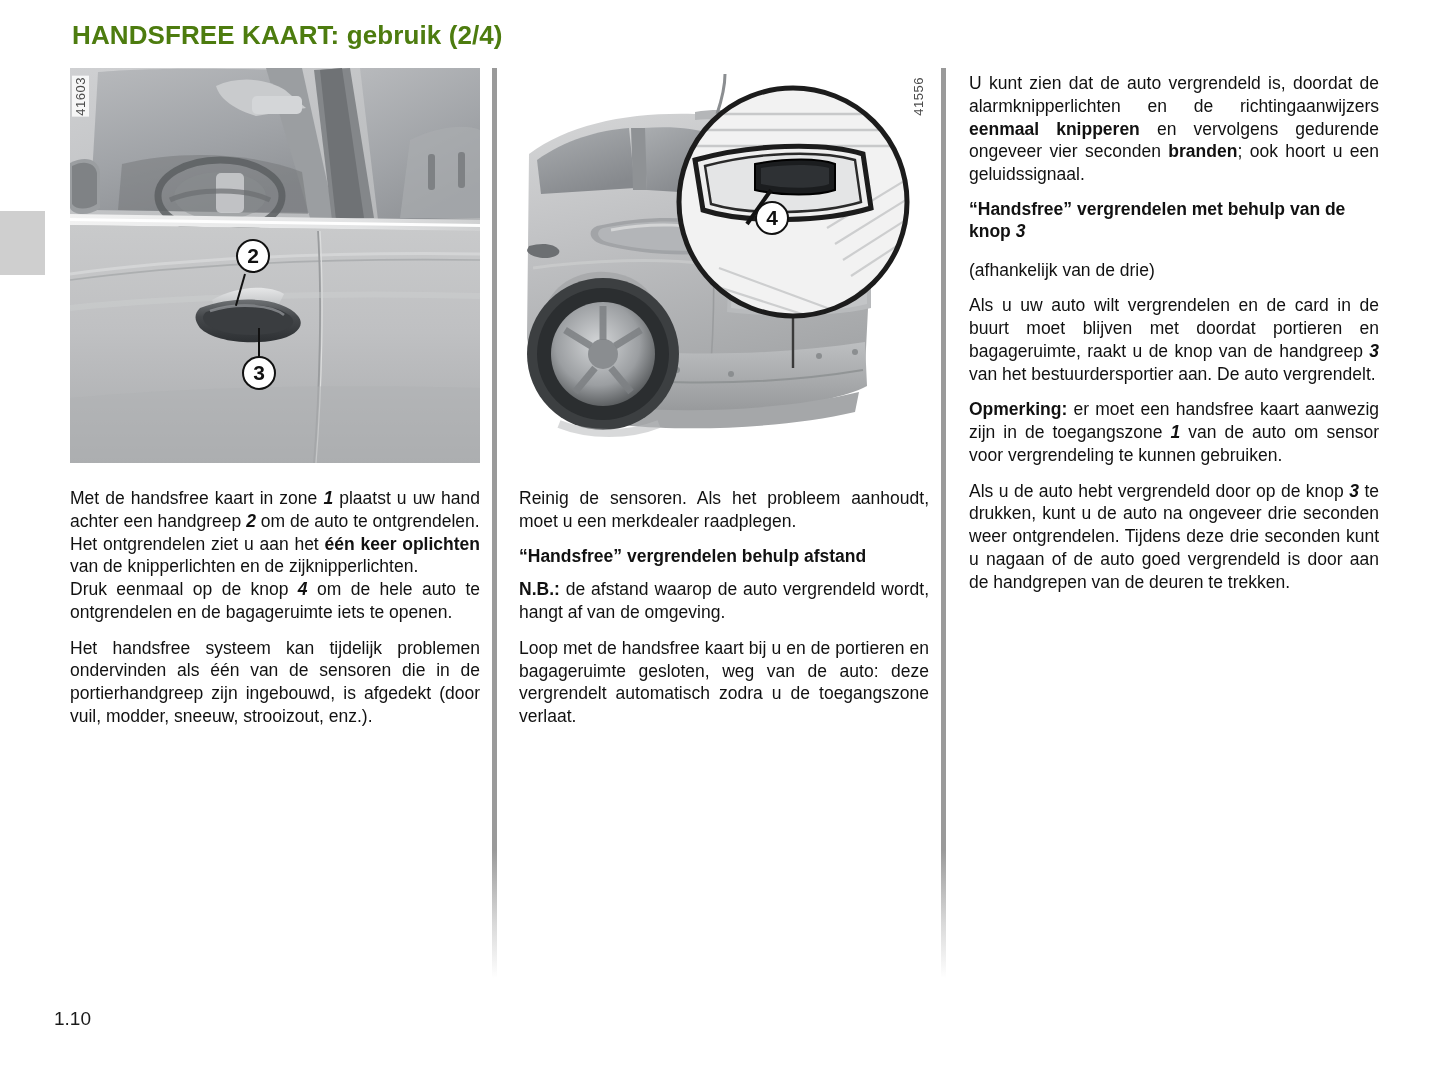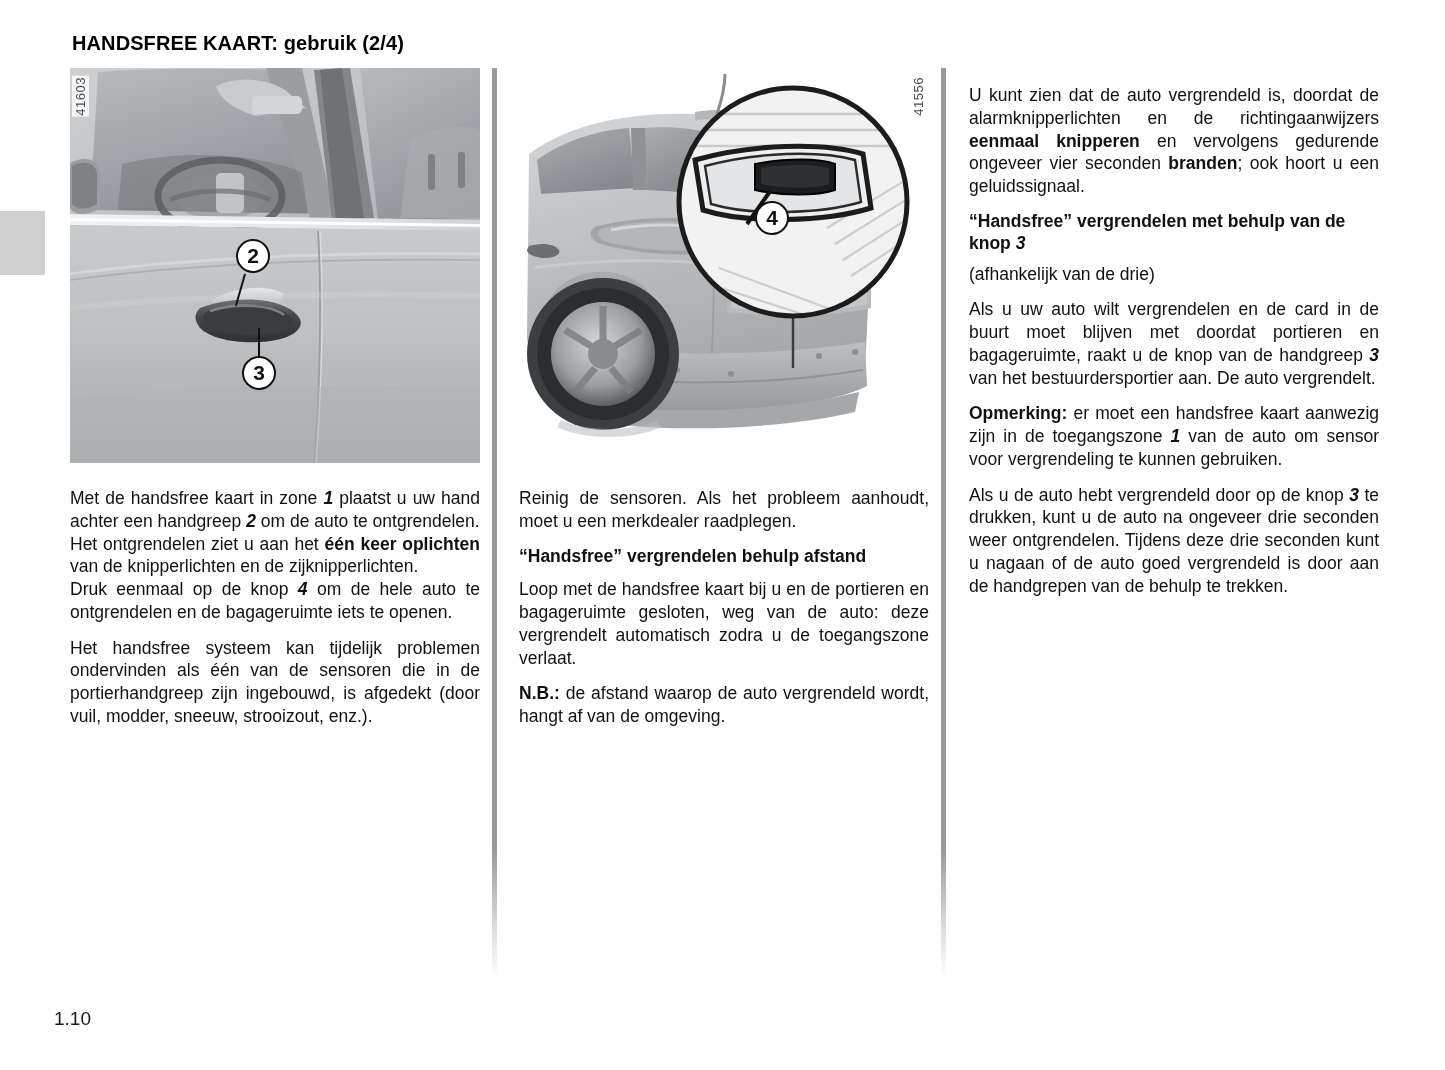--- a/index.html
+++ b/index.html
@@ -13,25 +13,25 @@
     position: relative;
     font-family: "Liberation Sans", sans-serif;
     color: #111111;
     overflow: hidden;
   }
 
   
   .page-title {
     position: absolute;
     left: 72px;
-    top: 32px;
-    font-size: 20px;
+    top: 20px;
+    font-size: 26px;
     font-weight: bold;
     letter-spacing: 0.1px;
-    color: #000000;
+    color: #4d7c0f;
     white-space: nowrap;
   }
 
   
   .section-tab {
     position: absolute;
     left: 0px;
     top: 211px;
     width: 45px;
     height: 64px;
@@ -116,30 +116,30 @@
   }
 
   
   .h-sub {
     font-size: 17.5px;
     font-weight: bold;
     line-height: 1.25;
     margin: 0 0 11px 0;
     color: #111111;
   }
-  .h-sub.tight { margin-bottom: 8px; }
+  .h-sub.tight { margin-bottom: 16px; }
   p.body {
     font-size: 17.5px;
     line-height: 1.30;
     margin: 0 0 13px 0;
     text-align: justify;
     color: #111111;
     hyphens: none;
   }
-  p.body.lead  { margin-top: 16px; }
+  p.body.lead  { margin-top: 4px; }
   .b { font-weight: bold; }
   .i { font-style: italic; font-weight: bold; }
 
   
   .page-number {
     position: absolute;
     left: 54px;
     top: 1008px;
     font-size: 19px;
     color: #1a1a1a;
@@ -390,34 +390,34 @@
 
     <div class="fig-code right">41556</div>
 
     <div class="callout" style="left:236px; top:133px;">4</div>
   </div>
 
   <p class="body">Reinig de sensoren. Als het probleem aanhoudt, moet u een merkdealer raadplegen.</p>
 
   <h2 class="h-sub">“Handsfree” vergrendelen behulp afstand</h2>
 
+  <p class="body"><span class="b">N.B.:</span><span> de afstand waarop de auto vergrendeld wordt, hangt af van de omgeving.</span></p>
+
   <p class="body">Loop met de handsfree kaart  bij u en de portieren en bagageruimte gesloten, weg van de auto: deze vergrendelt automatisch zodra u de toegangszone verlaat.</p>
-
-  <p class="body"><span class="b">N.B.:</span><span> de afstand waarop de auto vergrendeld wordt, hangt af van de omgeving.</span></p>
 </div>
 
 <div class="col c3">
 
   <p class="body lead"><span>U kunt zien dat de auto vergrendeld is, doordat de alarmknipperlichten en de richtingaanwijzers </span><span class="b">eenmaal knipperen</span><span> en vervolgens gedurende ongeveer vier seconden </span><span class="b">branden</span><span>; ook hoort u een geluidssignaal.</span></p>
 
   <h2 class="h-sub tight"><span>“Handsfree” vergrendelen met behulp van de knop </span><span class="i">3</span></h2>
 
   <p class="body">(afhankelijk van de drie)</p>
 
   <p class="body"><span>Als u uw auto wilt vergrendelen en de card in de buurt moet blijven met doordat portieren en bagageruimte, raakt u de knop van de handgreep </span><span class="i">3</span><span> van het bestuurdersportier aan. De auto vergrendelt.</span></p>
 
   <p class="body"><span class="b">Opmerking:</span><span> er moet een handsfree kaart aanwezig zijn in de toegangszone </span><span class="i">1</span><span> van de auto om sensor voor vergrendeling te kunnen gebruiken.</span></p>
 
 
-  <p class="body"><span>Als u de auto hebt vergrendeld door op de knop </span><span class="i">3</span><span> te drukken, kunt u de auto na ongeveer drie seconden weer ontgrendelen. Tijdens deze drie seconden kunt u nagaan of de auto goed vergrendeld is door aan de handgrepen van de behulp te trekken.</span></p>
+  <p class="body"><span>Als u de auto hebt vergrendeld door op de knop </span><span class="i">3</span><span> te drukken, kunt u de auto na ongeveer drie seconden weer ontgrendelen. Tijdens deze drie seconden kunt u nagaan of de auto goed vergrendeld is door aan de handgrepen van de deuren te trekken.</span></p>
 </div>
 
 <div class="page-number">1.10</div>
 
 </body></html>

